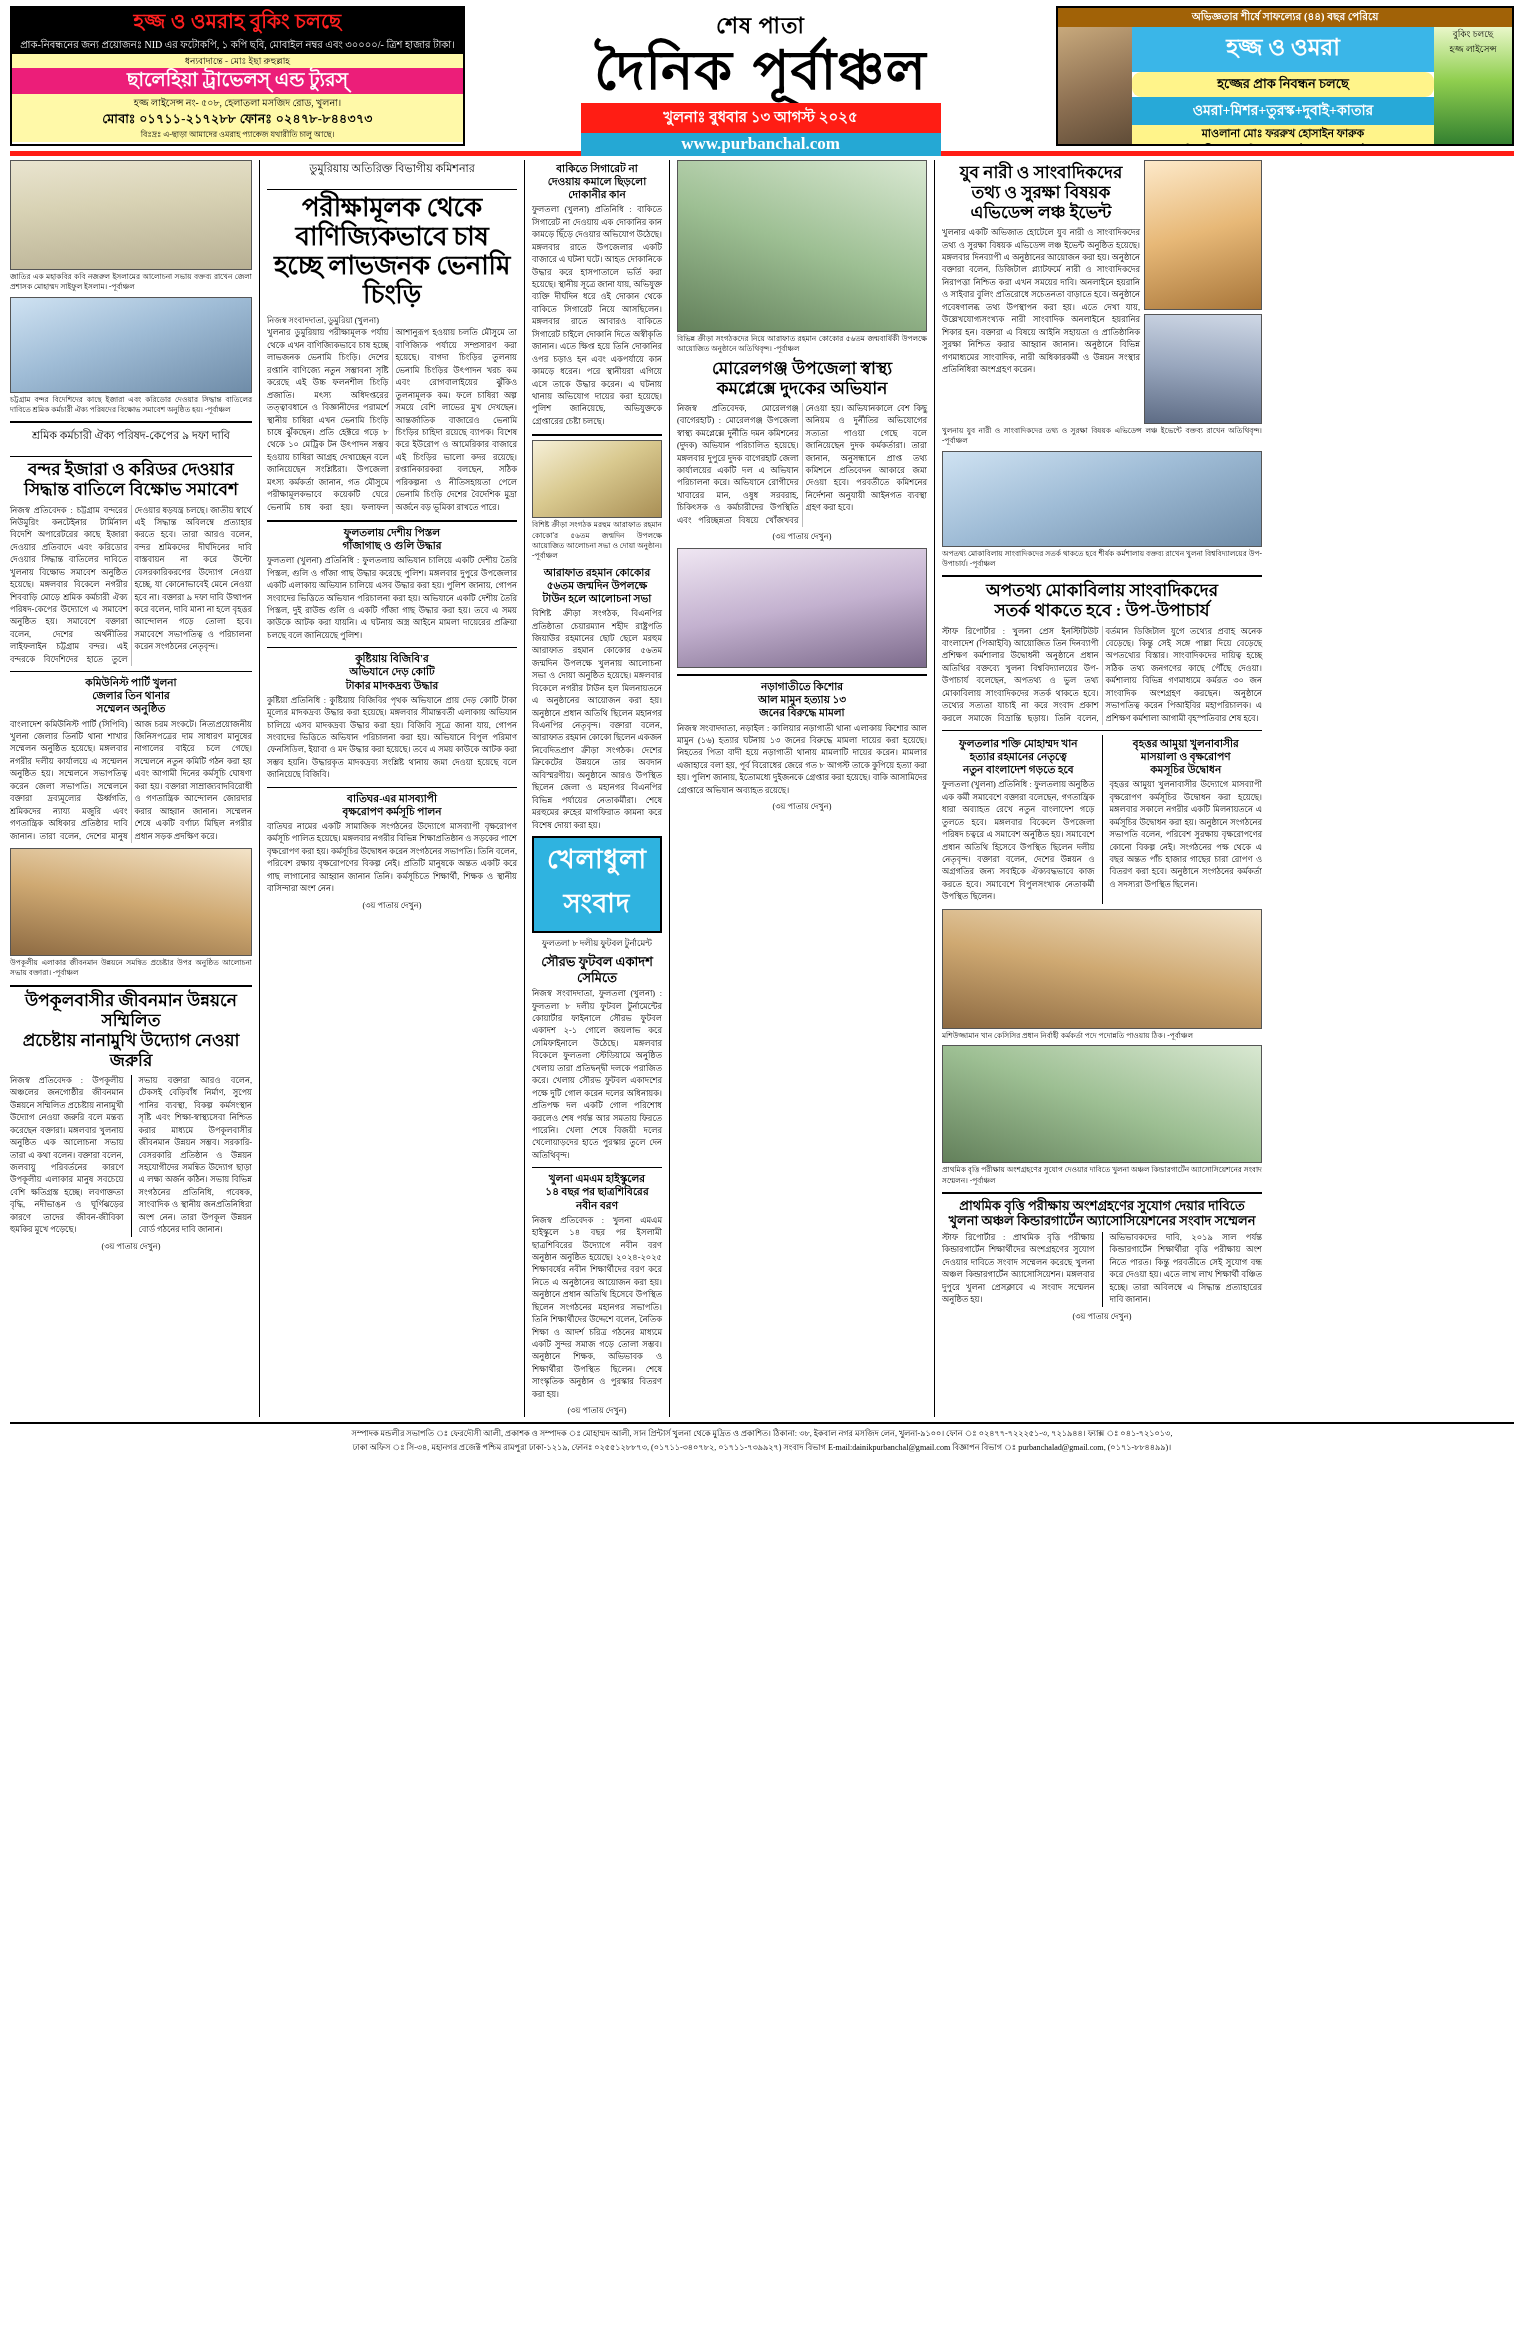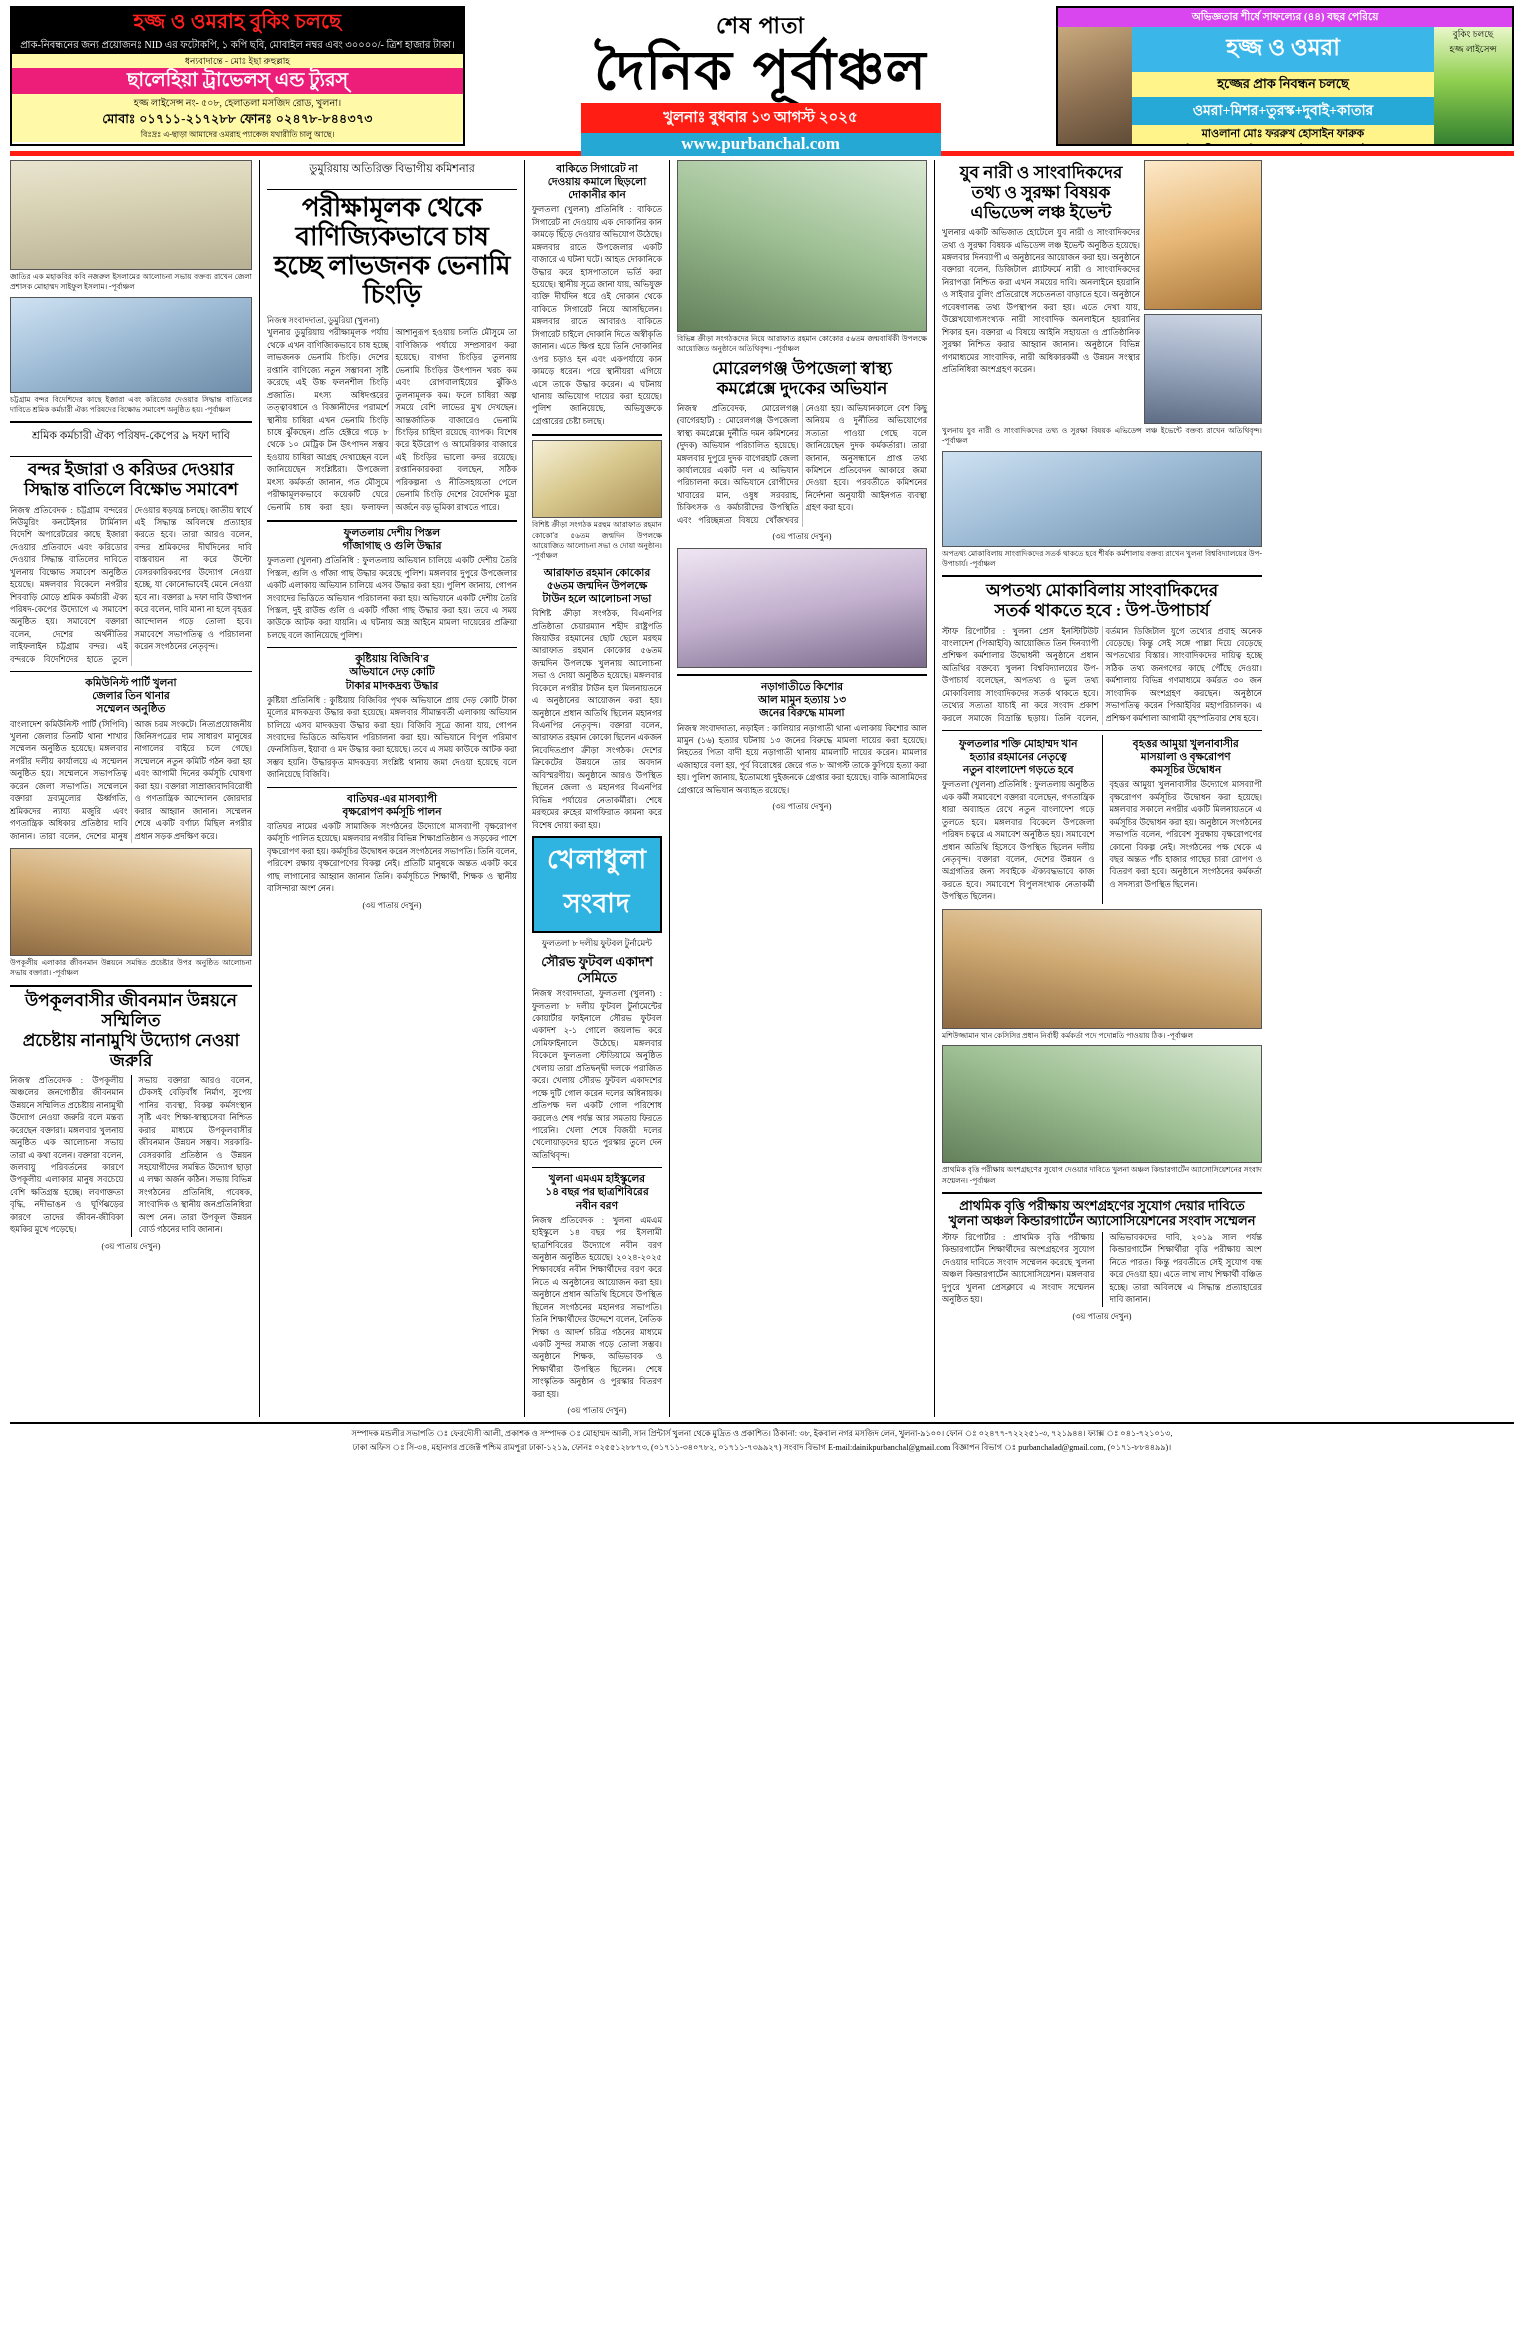--- a/index.html
+++ b/index.html
@@ -29,26 +29,26 @@
   .mast-center { flex:1; display:flex; flex-direction:column; align-items:center; justify-content:flex-start; }
   .mast-top { font-size:22px; font-weight:bold; letter-spacing:1px; margin-top:2px; }
   .mast-title { font-size:54px; font-weight:bold; line-height:1; margin-top:-2px; letter-spacing:1px;
                 font-family:"DejaVu Serif","Liberation Serif",serif; }
   .mast-date { background:#ff1d14; color:#fff; font-weight:bold; font-size:15px; text-align:center;
                width:360px; padding:2px 0 3px; margin-top:6px; }
   .mast-url { background:#25a8d4; color:#fff; font-weight:bold; font-size:17px; text-align:center;
               width:360px; padding:1px 0 2px; font-family:"Liberation Serif",serif; }
 
   .ad-right { width:458px; border:2px solid #000; background:#fff; position:relative; overflow:hidden; font-size:9px; }
-  .ad-right .rTop { background:#d946ef; color:#fff; font-size:10.5px; text-align:center; font-weight:bold; padding:1px 0; }
+  .ad-right .rTop { background:#a16207; color:#fff; font-size:10.5px; text-align:center; font-weight:bold; padding:1px 0; }
   .ad-right .rBody { display:flex; height:calc(100% - 16px); }
   .ad-right .rPhoto { width:74px; background:linear-gradient(160deg,#c8a97c,#8d7052 55%,#5d4a36); }
   .ad-right .rMid { flex:1; display:flex; flex-direction:column; }
   .ad-right .rBlue { background:#3ab6e8; color:#fff; font-weight:bold; font-size:23px; text-align:center; padding:2px 0 4px; }
-  .ad-right .rYellow { background:#fff48a; text-align:center; font-weight:bold; font-size:13px; padding:2px 0; }
+  .ad-right .rYellow { background:#fff48a; text-align:center; font-weight:bold; font-size:13px; padding:2px 0;border-radius:9px; }
   .ad-right .rCyan { background:#27a9d8; color:#fff; font-weight:bold; font-size:14px; text-align:center; padding:2px 0; }
   .ad-right .rY2 { background:#fff48a; text-align:center; font-size:11px; line-height:1.35; padding:1px 0; font-weight:bold; }
   .ad-right .rGreen { width:78px; background:linear-gradient(180deg,#e9f7c9,#8fce4e 45%,#2f7d2f); }
   .ad-right .rBadge { font-size:9px; color:#000; text-align:center; }
 
   .rule-red { height:5px; background:#ff1d14; margin:5px 0 4px; }
 
   
   .body-grid { display:flex; gap:7px; }
   .col { position:relative; }

